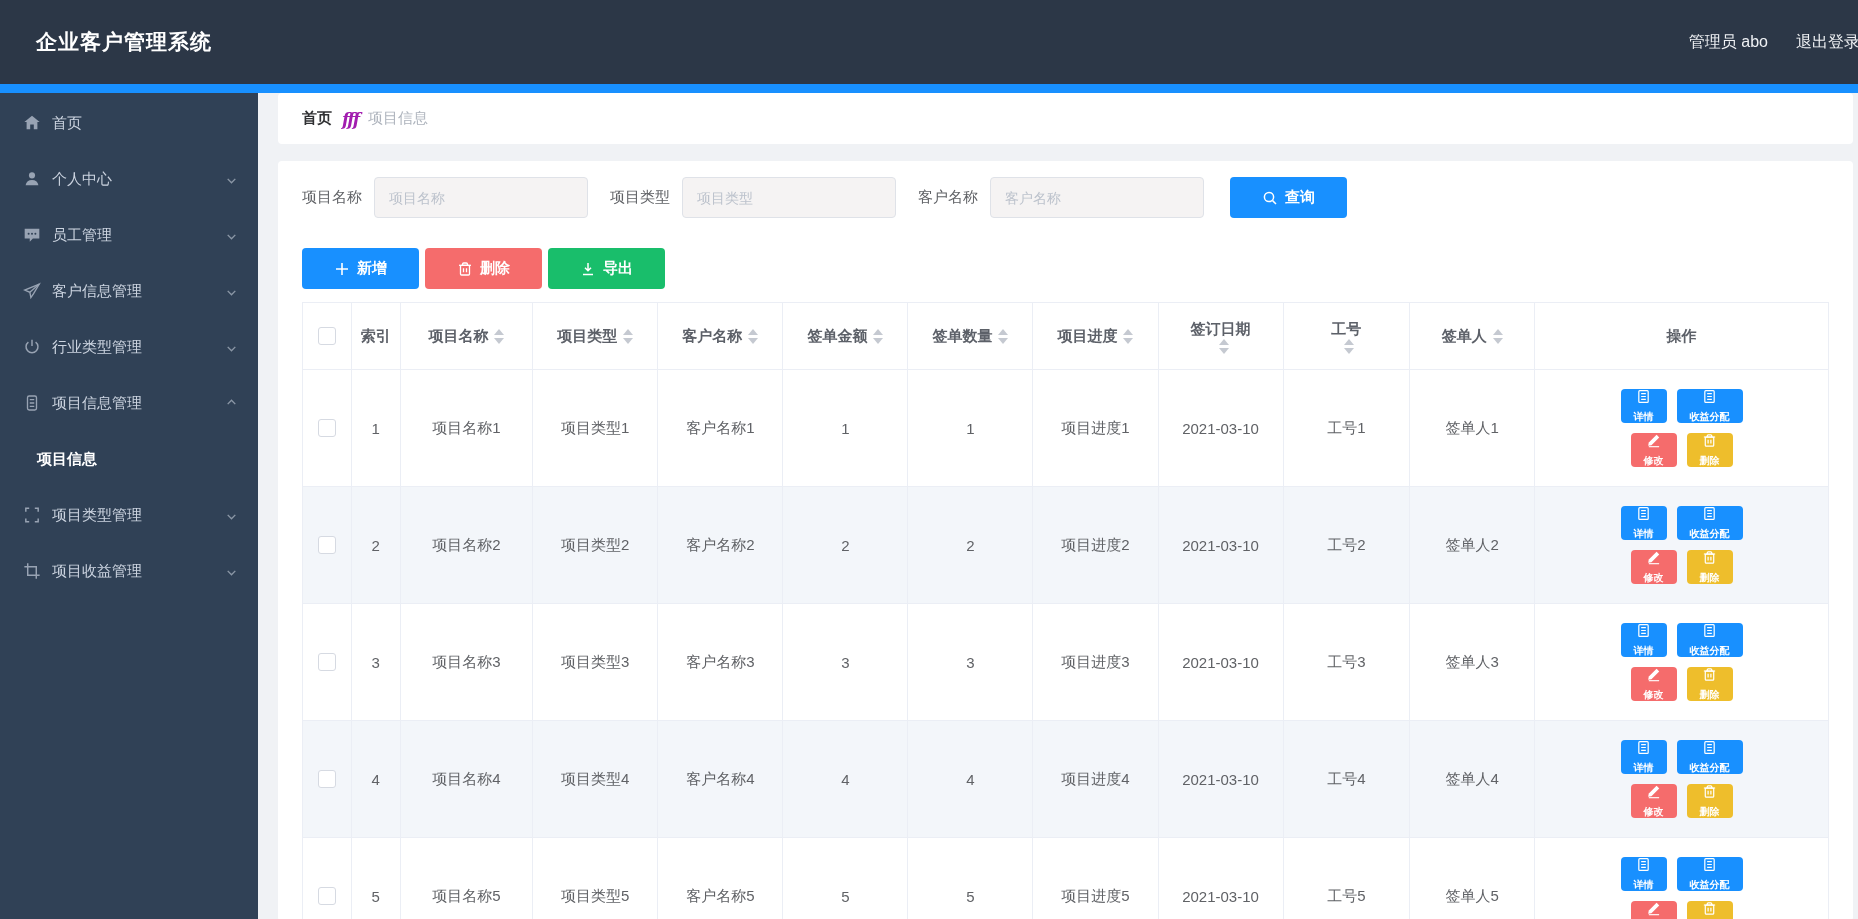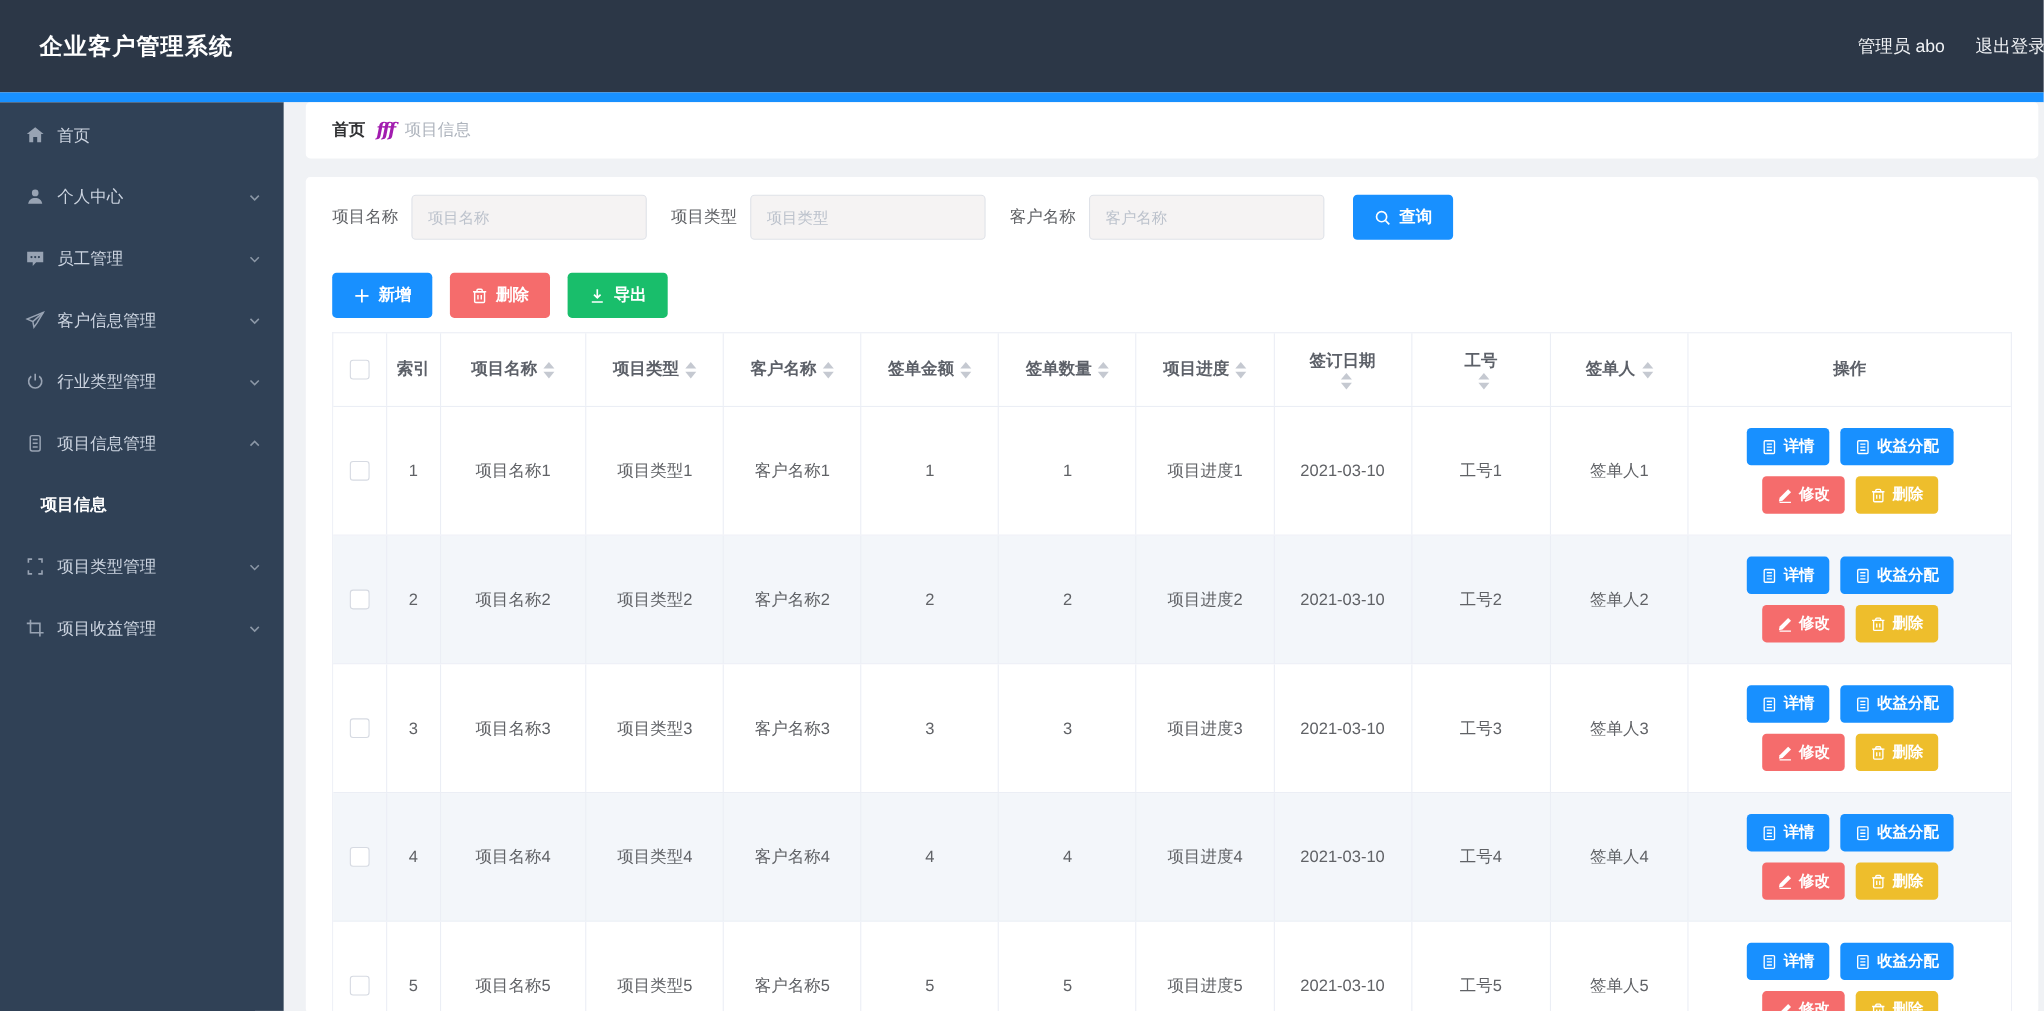--- a/index.html
+++ b/index.html
@@ -41,31 +41,31 @@
 
   
   .search-row { display:flex; align-items:center; }
   .s-group { display:flex; align-items:center; margin-right:22px; }
   .s-label { font-size:15px; color:#606266; margin-right:12px; white-space:nowrap; }
   .s-input { width:214px; height:41px; border:1px solid #dfe2e8; border-radius:4px;
     background:#f5f3f3; padding:0 14px; font-size:14px; color:#303133; outline:none;
     font-family:inherit; }
   .s-input::placeholder { color:#bcc2cc; }
   .btn { display:inline-flex; align-items:center; justify-content:center; gap:7px;
-    height:41px; padding:0 19px; border:none; border-radius:4px; color:#ffffff;
+    height:41px; padding:0 32px; border:none; border-radius:4px; color:#ffffff;
     font-size:15px; font-weight:bold; cursor:pointer; font-family:inherit; white-space:nowrap; }
   .btn-blue { background:#1890ff; }
   .btn-red { background:#f56c6c; }
   .btn-green { background:#19be6b; }
   .btn .bi { width:16px; height:16px; display:flex; }
   .search-btn { margin-left:4px; }
 
   
   .toolbar { margin-top:30px; display:flex; }
-  .toolbar .btn { margin-right:16px; }
+  .toolbar .btn { margin-right:6px; }
 
   
   .table { margin-top:13px; border:1px solid #ebeef5; border-bottom:none; }
   .tr { display:flex; width:100%; }
   .thead { height:67px; border-bottom:1px solid #ebeef5; }
   .th { display:flex; align-items:center; justify-content:center; text-align:center;
     font-size:15px; font-weight:bold; color:#5c6068; border-right:1px solid #ebeef5;
     padding:4px 6px; line-height:1.45; cursor:pointer; }
   .th:last-child, .td:last-child { border-right:none; }
   .cols-repeat { display:contents; }
@@ -93,21 +93,21 @@
   .w-check { width:3.2%; } .w0 { width:3.2%; } .w1 { width:8.7%; }
   .w2,.w3,.w4,.w5,.w6,.w7 { width:8.2%; } .w8 { width:8.3%; } .w9 { width:8.2%; }
   .w10 { width:19.2%; flex-direction:column; justify-content:center; }
 
   .checkbox { width:18px; height:18px; border:1px solid #d6dae2; border-radius:3px;
     background:#ffffff; display:inline-block; cursor:pointer; }
 
   .btn-line { display:flex; justify-content:center; gap:10px; margin:5px 0; }
   .btn-sm { display:inline-flex; align-items:center; justify-content:center; gap:6px;
     height:34px; padding:0 13px; border:none; border-radius:4px; color:#ffffff;
-    font-size:14px; font-weight:bold; cursor:pointer; font-family:inherit; white-space:nowrap; }
+    font-size:10px; font-weight:bold; cursor:pointer; font-family:inherit; white-space:nowrap;flex-direction:column; }
   .bg-blue { background:#1890ff; } .bg-red { background:#f56c6c; } .bg-yellow { background:#eebe2c; }
   .btn-sm .bi { width:15px; height:15px; display:flex; }
 </style>
 </head>
 <body>
 
 <div class="navbar">
   <div class="navbar-title">企业客户管理系统</div>
   <div class="navbar-right">
     <span class="navbar-link">管理员 abo</span>

